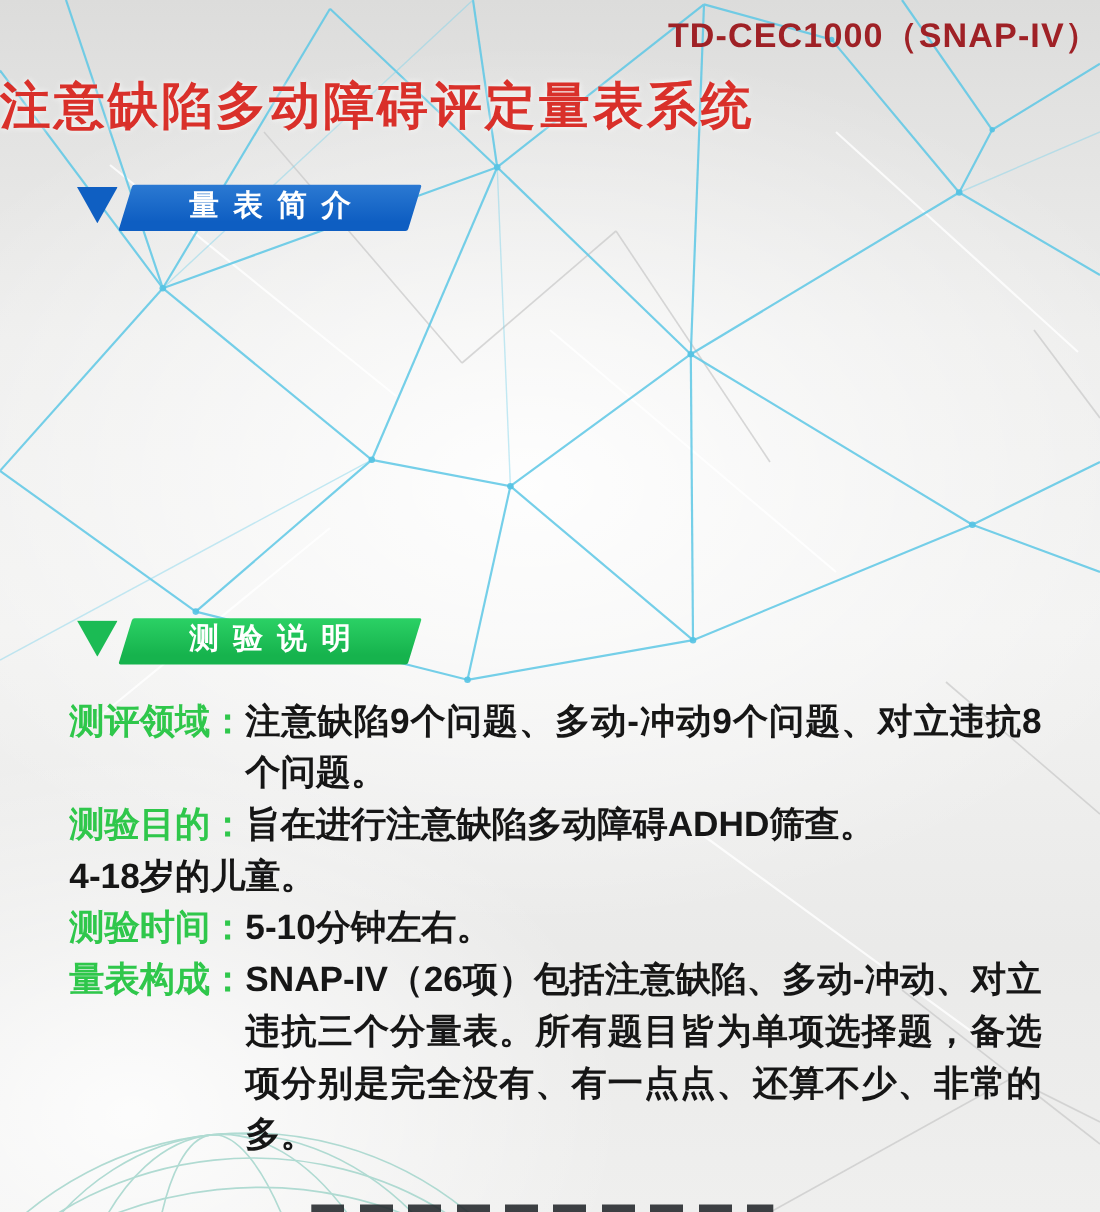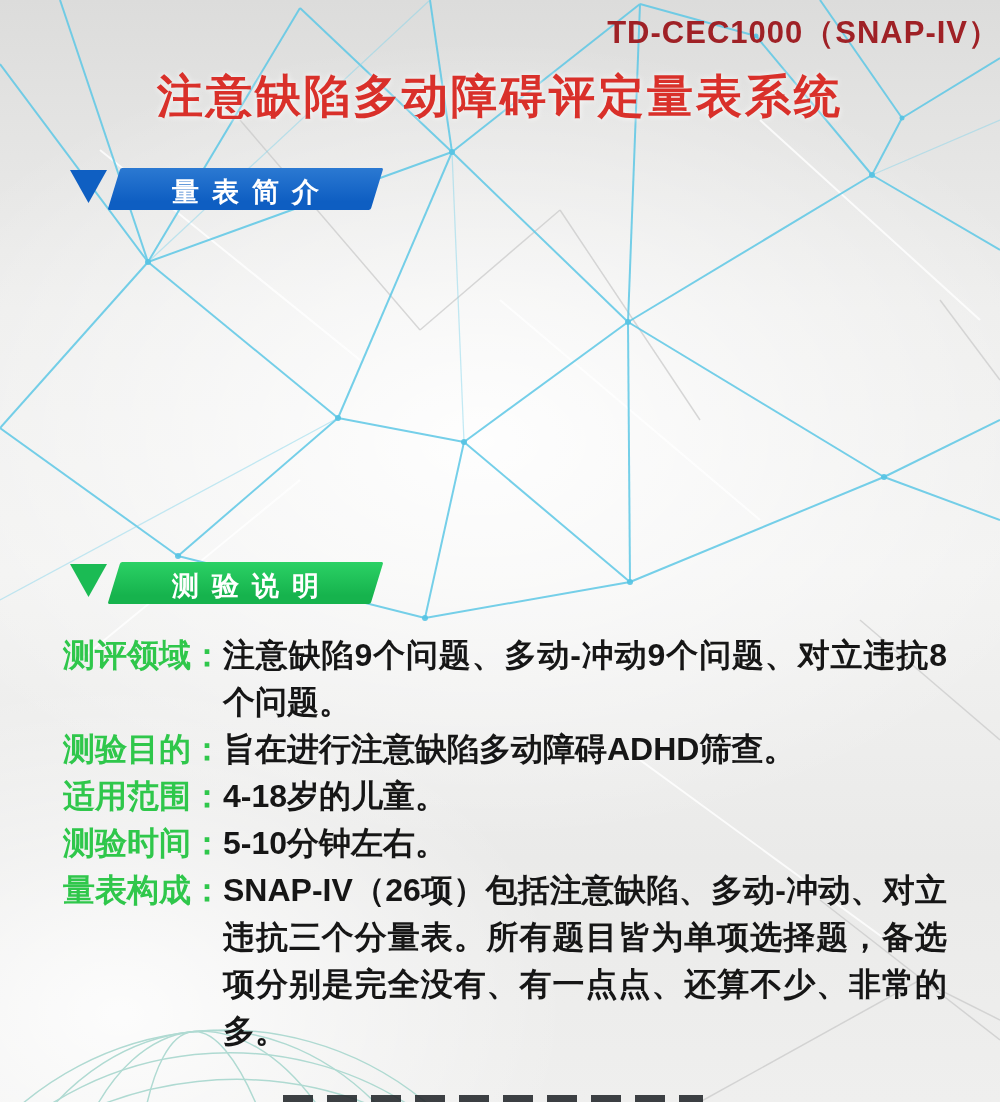--- a/index.html
+++ b/index.html
@@ -8,29 +8,29 @@
   .stage{position:absolute;left:0;top:0;width:1000px;height:1102px;overflow:hidden;
     background:
       radial-gradient(90% 52% at 48% 40%, rgba(255,255,255,.92) 0%, rgba(255,255,255,0) 70%),
       radial-gradient(60% 40% at 12% 92%, rgba(255,255,255,.85) 0%, rgba(255,255,255,0) 75%),
       linear-gradient(180deg,#dcdcdb 0%,#e2e2e1 9%,#ededec 28%,#f2f2f1 52%,#eaeae9 78%,#efefee 100%);}
   svg.mesh{position:absolute;left:0;top:0;width:1000px;height:1102px;}
   .content{position:absolute;left:0;top:0;width:1000px;height:1102px;}
 
   .model{position:absolute;top:12px;left:0;width:1000px;text-align:right;
     font-size:31px;font-weight:bold;color:#9f2126;letter-spacing:1px;}
-  .title{position:absolute;top:66px;left:0;width:1000px;text-align:center;
+  .title{position:absolute;top:66px;left:0;width:1000px;
     font-size:46px;font-weight:bold;color:#d9302a;letter-spacing:3px;
     text-shadow:0 0 6px rgba(255,255,255,.85);}
 
   .banner{position:absolute;display:flex;align-items:flex-start;}
   .tri{width:37px;height:33px;margin-top:2px;
     clip-path:polygon(0 0,100% 0,50% 100%);}
   .flag{position:relative;height:42px;min-width:235px;margin-left:7px;
-    display:flex;align-items:flex-end;justify-content:center;padding:0 14px;}
+    display:flex;align-items:flex-start;justify-content:center;padding:0 14px;}
   .flag::before{content:"";position:absolute;left:0;top:0;right:0;bottom:0;
     transform:skewX(-17deg);border-radius:2px;}
   .flag .lbl{position:relative;color:#ffffff;font-size:27px;font-weight:bold;
     letter-spacing:13px;margin-right:-13px;}
   .banner-blue{top:168px;left:70px;}
   .banner-blue .tri{background:#0f5fc2;}
   .banner-blue .flag::before{background:linear-gradient(180deg,#2b79d2 0%,#0e5ec2 80%);}
   .banner-green{top:562px;left:70px;}
   .banner-green .tri{background:#1bbb54;}
   .banner-green .flag::before{background:linear-gradient(180deg,#2bd165 0%,#16b34d 80%);}
@@ -164,21 +164,20 @@
     <div class="spec-list">
       <div class="spec-item">
         <span class="spec-label">测评领域：</span>
         <span class="spec-text">注意缺陷9个问题、多动-冲动9个问题、对立违抗8个问题。</span>
       </div>
       <div class="spec-item">
         <span class="spec-label">测验目的：</span>
         <span class="spec-text">旨在进行注意缺陷多动障碍ADHD筛查。</span>
       </div>
       <div class="spec-item">
-        <span class="spec-label">适用范围：</span>
         <span class="spec-text">4-18岁的儿童。</span>
       </div>
       <div class="spec-item">
         <span class="spec-label">测验时间：</span>
         <span class="spec-text">5-10分钟左右。</span>
       </div>
       <div class="spec-item">
         <span class="spec-label">量表构成：</span>
         <span class="spec-text">SNAP-IV（26项）包括注意缺陷、多动-冲动、对立违抗三个分量表。所有题目皆为单项选择题，备选项分别是完全没有、有一点点、还算不少、非常的多。</span>
       </div>

